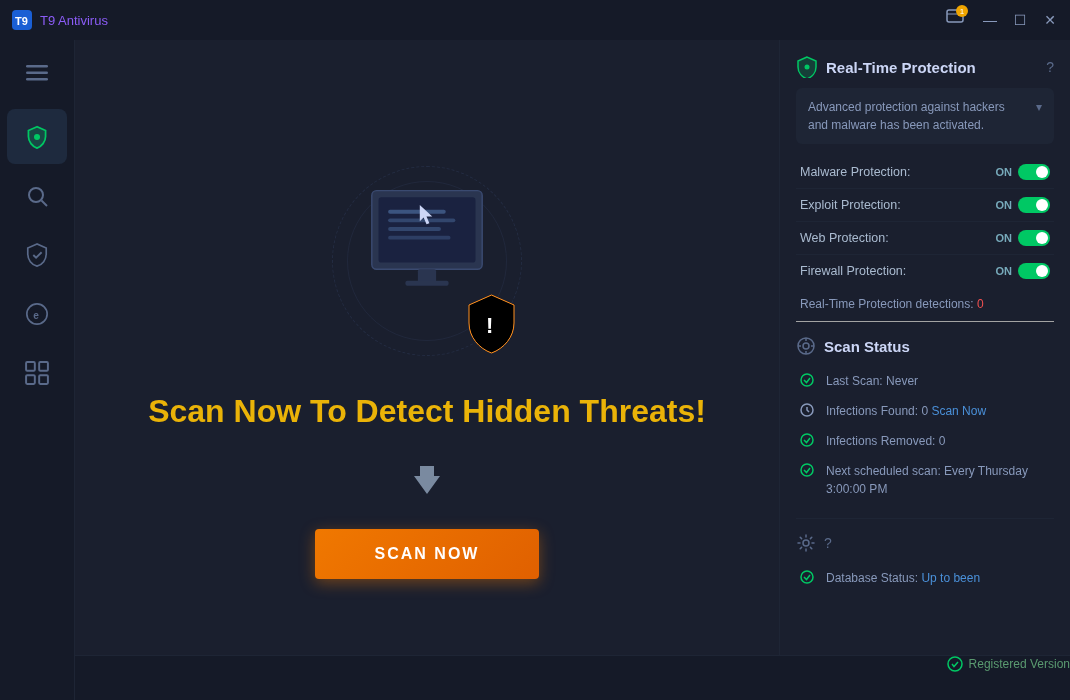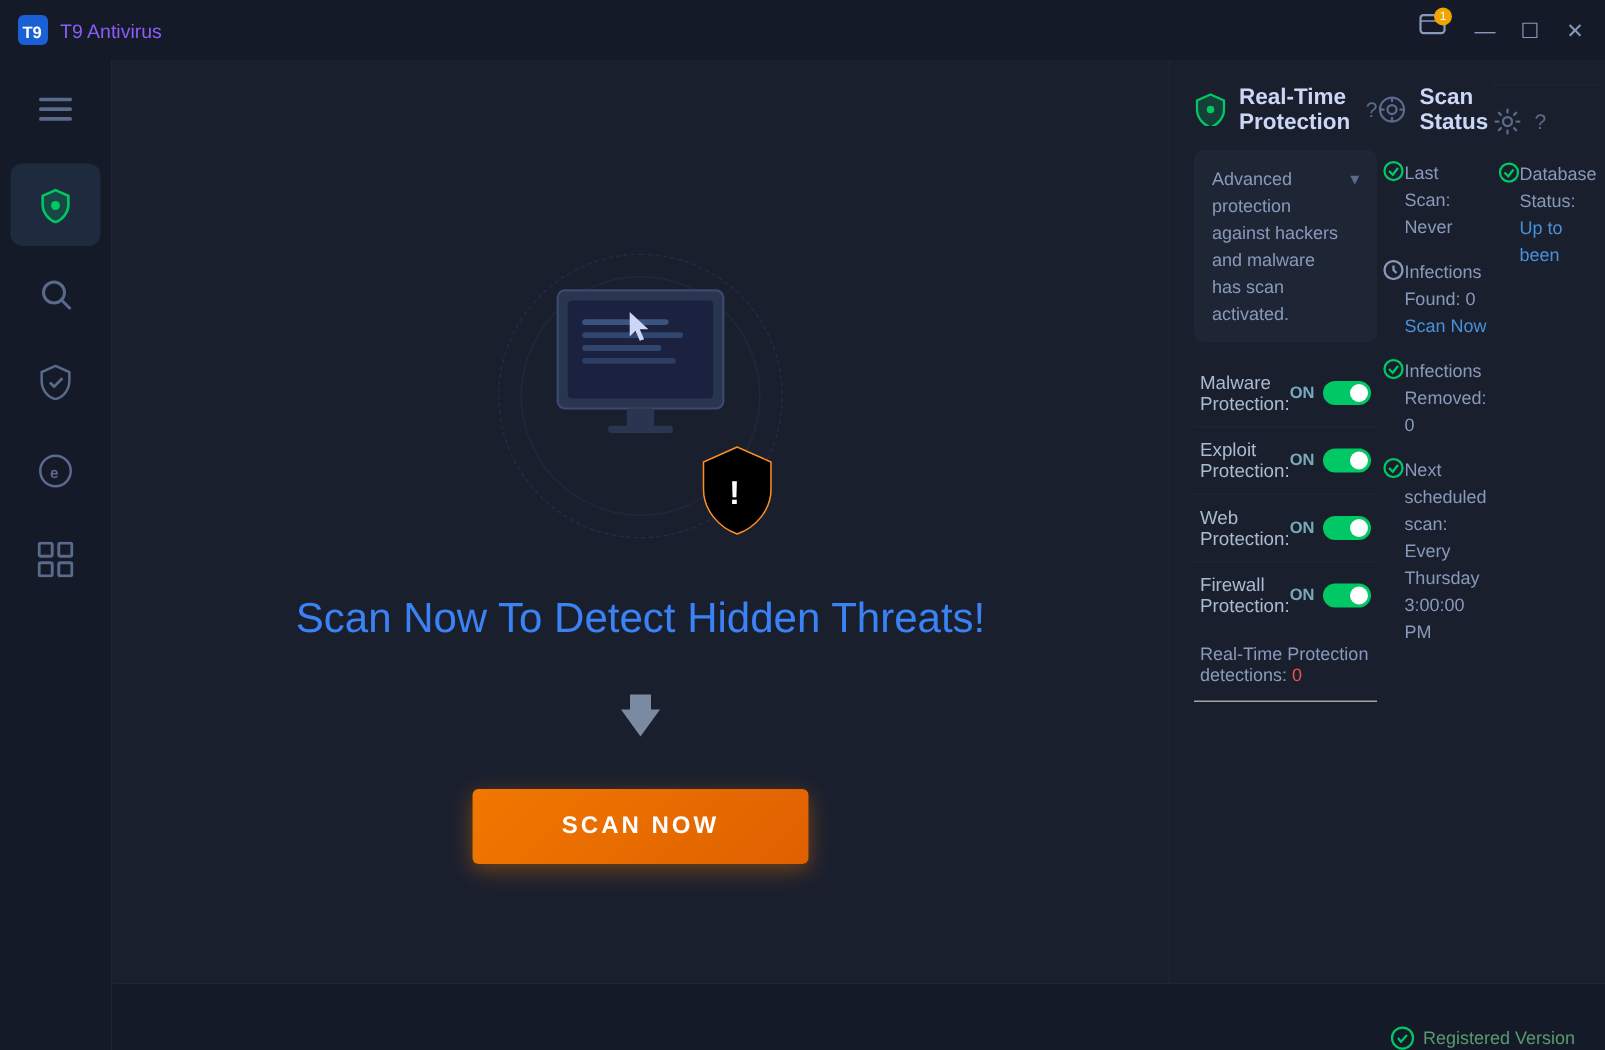--- a/index.html
+++ b/index.html
@@ -177,23 +177,23 @@
     }
     .warning-shield {
       position: absolute;
       bottom: 30px;
       right: 30px;
       width: 55px;
       height: 60px;
     }
 
     .main-heading {
-      font-size: 28px;
-      font-weight: 400;
-      color: #3b82f6;
+      font-size: 32px;
+      font-weight: 700;
+      color: #eab308;
       text-align: center;
       line-height: 1.3;
       margin-bottom: 25px;
     }
 
     .arrow-down {
       font-size: 36px;
       color: #8899bb;
       margin-bottom: 20px;
     }
@@ -212,21 +212,21 @@
       box-shadow: 0 4px 15px rgba(240, 120, 0, 0.4);
     }
 
     
     .right-panel {
       width: 290px;
       background: #1a1f2e;
       padding: 16px;
       overflow-y: auto;
       display: flex;
-      flex-direction: row;
+      flex-direction: column;
       gap: 0;
     }
 
     .section-header {
       display: flex;
       align-items: center;
       gap: 8px;
       margin-bottom: 10px;
     }
     .section-title {
@@ -312,21 +312,21 @@
       color: #f05050;
     }
 
     
     .scan-section {
       margin-bottom: 14px;
     }
     .scan-item {
       display: flex;
       align-items: flex-start;
-      gap: 0;
+      gap: 12px;
       padding: 6px 4px;
       font-size: 12px;
       color: #8899bb;
     }
     .scan-item-icon {
       margin-top: 1px;
       flex-shrink: 0;
     }
     .scan-link {
       color: #4a90d9;
@@ -346,23 +346,22 @@
     
     .bottom-bar {
       position: absolute;
       bottom: 0;
       left: 75px;
       right: 0;
       height: 45px;
       background: #151a28;
       border-top: 1px solid #1e2535;
       display: flex;
-      align-items: flex-end;
+      align-items: flex-start;
       justify-content: flex-end;
-      padding-right: 20px;
     }
     .registered-badge {
       display: flex;
       align-items: center;
       gap: 6px;
       font-size: 12px;
       color: #5a9a70;
     }
   </style>
 </head>
@@ -495,21 +494,21 @@
 
           <svg width="22" height="22" viewBox="0 0 22 22" fill="none">
             <path d="M11 1L2 5V11C2 16.5 6 21 11 23C16 21 20 16.5 20 11V5L11 1Z" fill="#00c86430" stroke="#00c864" stroke-width="1.5"></path>
             <circle cx="11" cy="11" r="2.5" fill="#00c864"></circle>
           </svg>
           <span class="section-title">Real-Time Protection</span>
           <span class="help-icon">?</span>
         </div>
 
         <div class="protection-description">
-          <span class="protection-desc-text">Advanced protection against hackers and malware has scan activated.</span>
+          <span class="protection-desc-text">Advanced protection against hackers and malware has been activated.</span>
           <span class="chevron-down">▾</span>
         </div>
 
         <div class="toggle-row">
           <span class="toggle-label">Malware Protection:</span>
           <div class="toggle-switch">
             <span class="toggle-on-text">ON</span>
             <div class="toggle-pill"></div>
           </div>
         </div>

